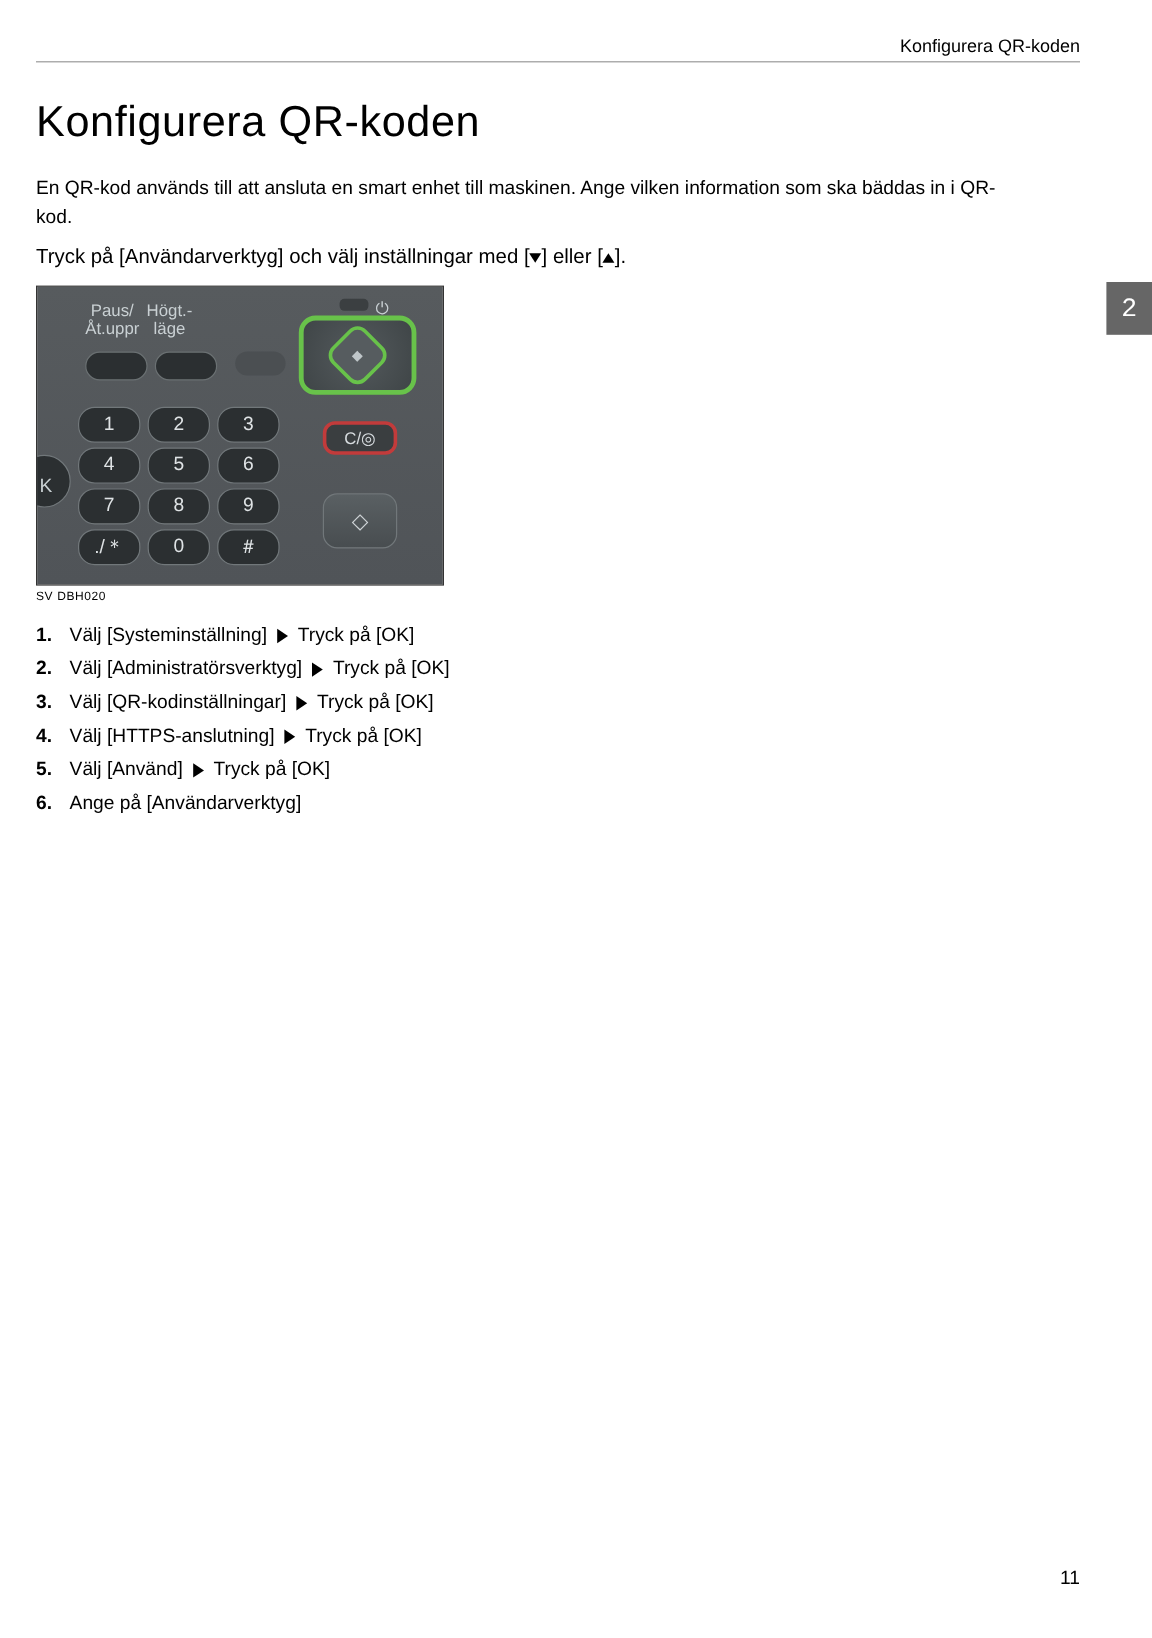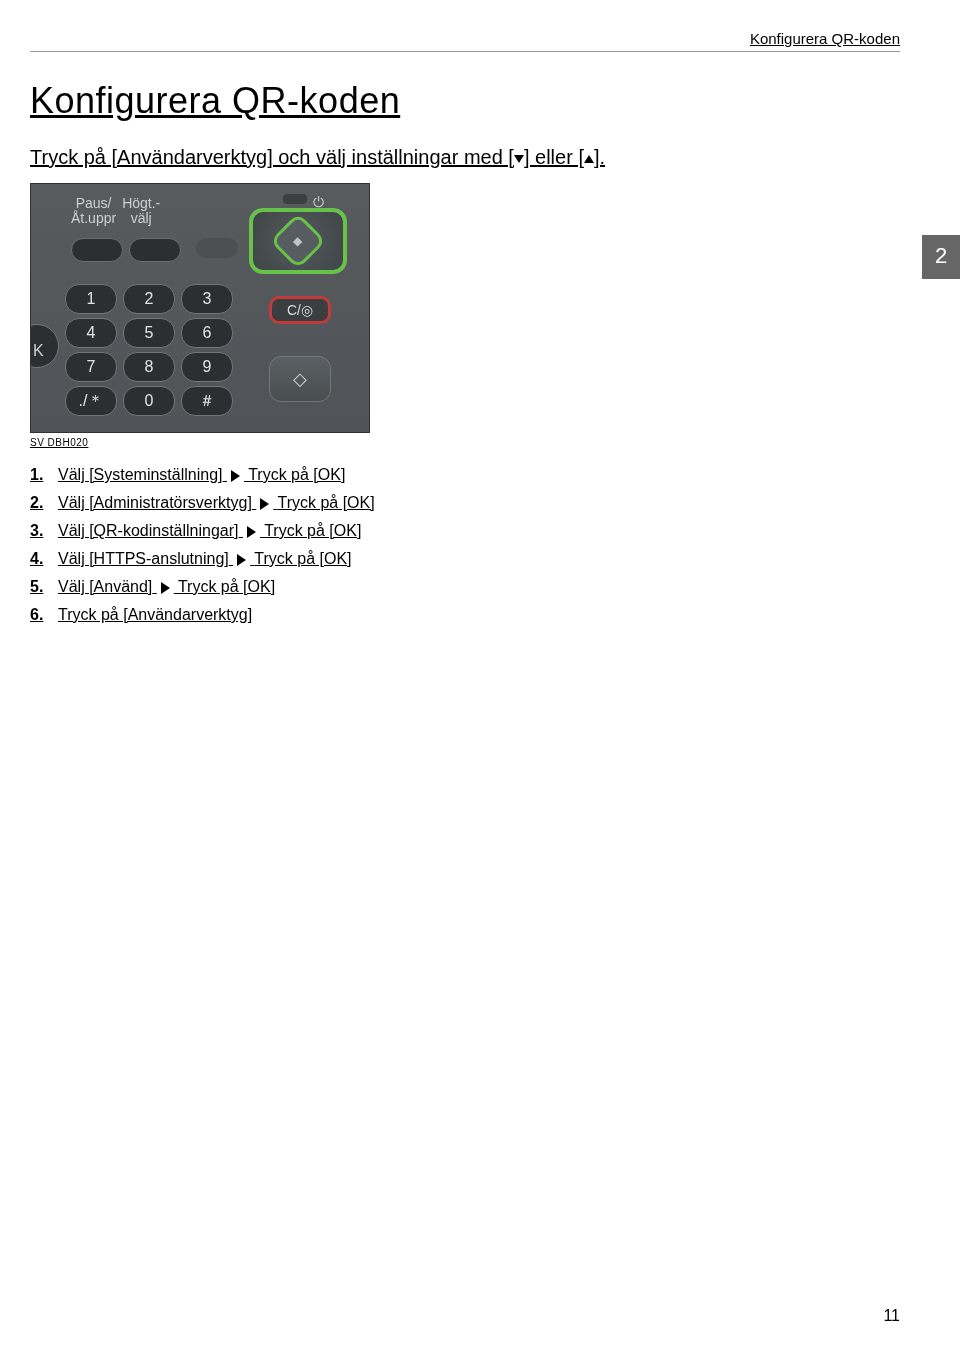--- a/index.html
+++ b/index.html
@@ -7,21 +7,20 @@
     font-family: "Helvetica Neue", Arial, sans-serif;
     font-size: 16px;
     color: #000;
     background: #fff;
     width: 960px;
     height: 1365px;
     position: relative;
   }
   .page {
     padding: 30px 60px 40px 30px;
-    text-decoration: underline;
   }
   .header-right {
     text-align: right;
     font-size: 15px;
     font-weight: 300;
     color: #000;
     margin-bottom: 10px;
     border-bottom: 1px solid #999;
     padding-bottom: 4px;
   }
@@ -46,21 +45,21 @@
     height: 44px;
     background: #666;
     color: #fff;
     display: flex;
     align-items: center;
     justify-content: center;
     font-size: 22px;
     font-family: "Courier New", monospace;
   }
   .instruction-line {
-    font-size: 20px;
+    font-size: 17px;
     font-weight: 300;
     margin-top: 10px;
     margin-bottom: 14px;
   }
   .panel-figure {
     width: 340px;
     height: 250px;
     position: relative;
     background: linear-gradient(180deg, #575b5e 0%, #505458 100%);
     overflow: hidden;
@@ -193,34 +192,35 @@
 </head>
 <body>
 
 <div class="page">
   <div class="header-right">Konfigurera QR-koden</div>
 
   <h1 class="title">Konfigurera QR-koden</h1>
 
   <div class="tab-box">2</div>
 
+  <p class="body-text">En QR-kod används till att ansluta en smart enhet till maskinen. Ange vilken information som ska bäddas in i QR-kod.</p>
 
   <p class="instruction-line">
     <span>Tryck på [Användarverktyg] och välj inställningar med [</span><span class="tri-sm-down"></span><span>] eller [</span><span class="tri-sm-up"></span><span>].</span>
   </p>
 
   <div class="panel-figure">
     <div class="panel-labels-row">
       <div class="plabel">
         <div>Paus/</div>
         <div>Åt.uppr</div>
       </div>
       <div class="plabel">
         <div>Högt.-</div>
-        <div>välj</div>
+        <div>läge</div>
       </div>
     </div>
     <div class="pill-row">
       <div class="pill"></div>
       <div class="pill"></div>
     </div>
     <div class="func-btn"></div>
     <div class="led"></div>
     <div class="pwr-icon">⏻</div>
 
@@ -261,18 +261,18 @@
     <li>
       <span><span>Välj [QR-kodinställningar]</span> <span class="tri"></span> <span>Tryck på [OK]</span></span>
     </li>
     <li>
       <span><span>Välj [HTTPS-anslutning]</span> <span class="tri"></span> <span>Tryck på [OK]</span></span>
     </li>
     <li>
       <span><span>Välj [Använd]</span> <span class="tri"></span> <span>Tryck på [OK]</span></span>
     </li>
     <li>
-      <span><span>Tryck på [Användarverktyg]</span></span>
+      <span><span>Ange på [Användarverktyg]</span></span>
     </li>
   </ol>
 </div>
 
 <div class="page-number">11</div>
 
 </body></html>

